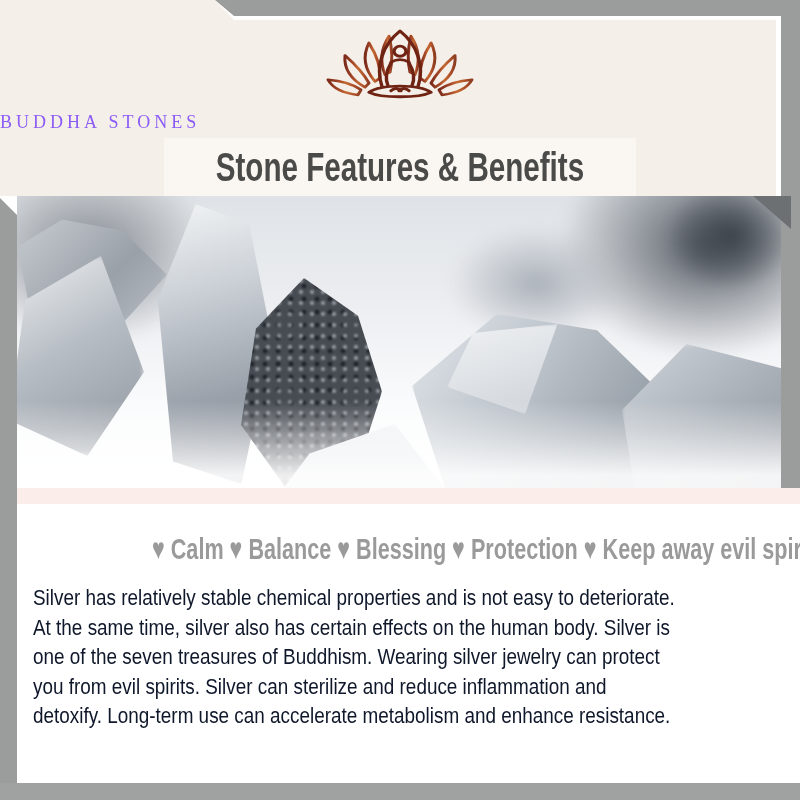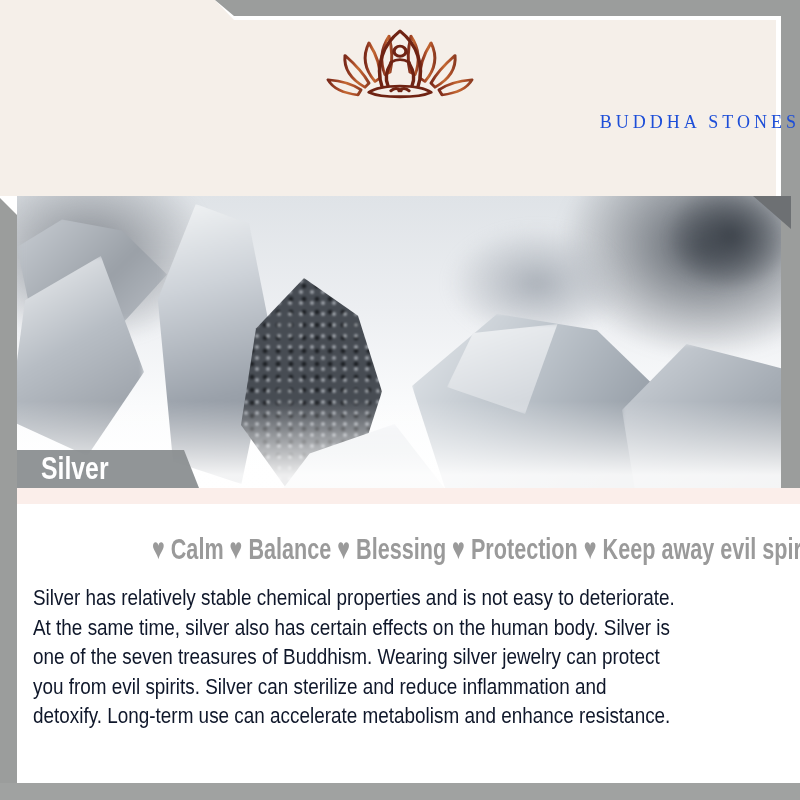--- a/index.html
+++ b/index.html
@@ -14,22 +14,22 @@
   .right-ribbon{position:absolute;left:765px;top:0;width:35px;height:600px;background:#9b9d9c;
     clip-path:polygon(16px 0,35px 0,35px 598px,4px 567px,16px 556px);}
   .left-border{position:absolute;left:0;top:198px;width:17px;height:585px;background:#9b9d9c;
     clip-path:polygon(0 0,17px 17px,17px 585px,0 585px);}
   .bottom-strip{position:absolute;left:0;top:783px;width:800px;height:17px;background:#a0a2a1;}
   .dark-wedge{position:absolute;left:753px;top:196px;width:38px;height:33px;background:#6d7073;
     clip-path:polygon(0 0,38px 0,38px 33px);}
 
   
   .logo-svg{position:absolute;left:325px;top:26px;width:150px;height:84px;}
-  .brand{position:absolute;left:0;top:112px;width:800px;text-align:right;
-    font-family:"Liberation Serif",serif;font-size:18px;letter-spacing:4px;color:#1d4ed8;}
+  .brand{position:absolute;left:0;top:112px;width:800px;text-align:left;
+    font-family:"Liberation Serif",serif;font-size:18px;letter-spacing:4px;color:#8b5cf6;}
   .banner{position:absolute;left:164px;top:138px;width:472px;height:58px;background:#faf6f2;
     display:flex;align-items:center;justify-content:center;}
   .banner-title{font-size:40px;font-weight:bold;color:#4a4a48;white-space:nowrap;
     transform:scaleX(0.74);transform-origin:center;}
 
   
   .photo{position:absolute;left:17px;top:196px;width:764px;height:292px;overflow:hidden;
     background:linear-gradient(180deg,#dfe3e7 0%,#edeff2 40%,#fafbfc 72%,#ffffff 100%);}
   .ph{position:absolute;}
   .ph-blob-tl{left:-30px;top:-20px;width:230px;height:170px;filter:blur(6px);
@@ -125,41 +125,41 @@
       <path d="M66,43 Q75,37 84,43"></path>
       <path d="M66,44 C61,54 60,63 63,71"></path>
       <path d="M84,44 C89,54 90,63 87,71"></path>
       <path d="M44,79 C56,69 94,69 106,79 C94,86 56,86 44,79 Z"></path>
       <path d="M66,77 Q71,72 76,77"></path>
       <path d="M74,77 Q79,72 84,77"></path>
     </g>
   </svg>
   <div class="brand">BUDDHA STONES</div>
 
+  <div class="banner">
+    <div class="banner-title">Stone Features &amp; Benefits</div>
+  </div>
 
   <div class="photo">
     <div class="ph ph-blob-tl"></div>
     <div class="ph ph-rocks-tl"></div>
     <div class="ph ph-dark-tr"></div>
     <div class="ph ph-dark-tr2"></div>
     <div class="ph ph-mid-grey"></div>
     <div class="ph ph-slab-left"></div>
     <div class="ph ph-shard"></div>
     <div class="ph ph-nugget"></div>
     <div class="ph ph-bright-bc"></div>
     <div class="ph ph-chunk-right"></div>
     <div class="ph ph-facet"></div>
     <div class="ph ph-chunk-far"></div>
     <div class="ph ph-white-fade"></div>
   </div>
   <div class="dark-wedge"></div>
 
-  <div class="silver-label">
-    <span>Silver</span>
-  </div>
 
   <div class="content">
     <div class="pink-strip"></div>
     <div class="benefits">
       <span>♥ Calm ♥ Balance ♥ Blessing ♥ Protection ♥ Keep away evil spirits ♥</span>
     </div>
     <div class="description">
       <div class="dline">Silver has relatively stable chemical properties and is not easy to deteriorate.</div>
       <div class="dline">At the same time, silver also has certain effects on the human body. Silver is</div>
       <div class="dline">one of the seven treasures of Buddhism. Wearing silver jewelry can protect</div>

